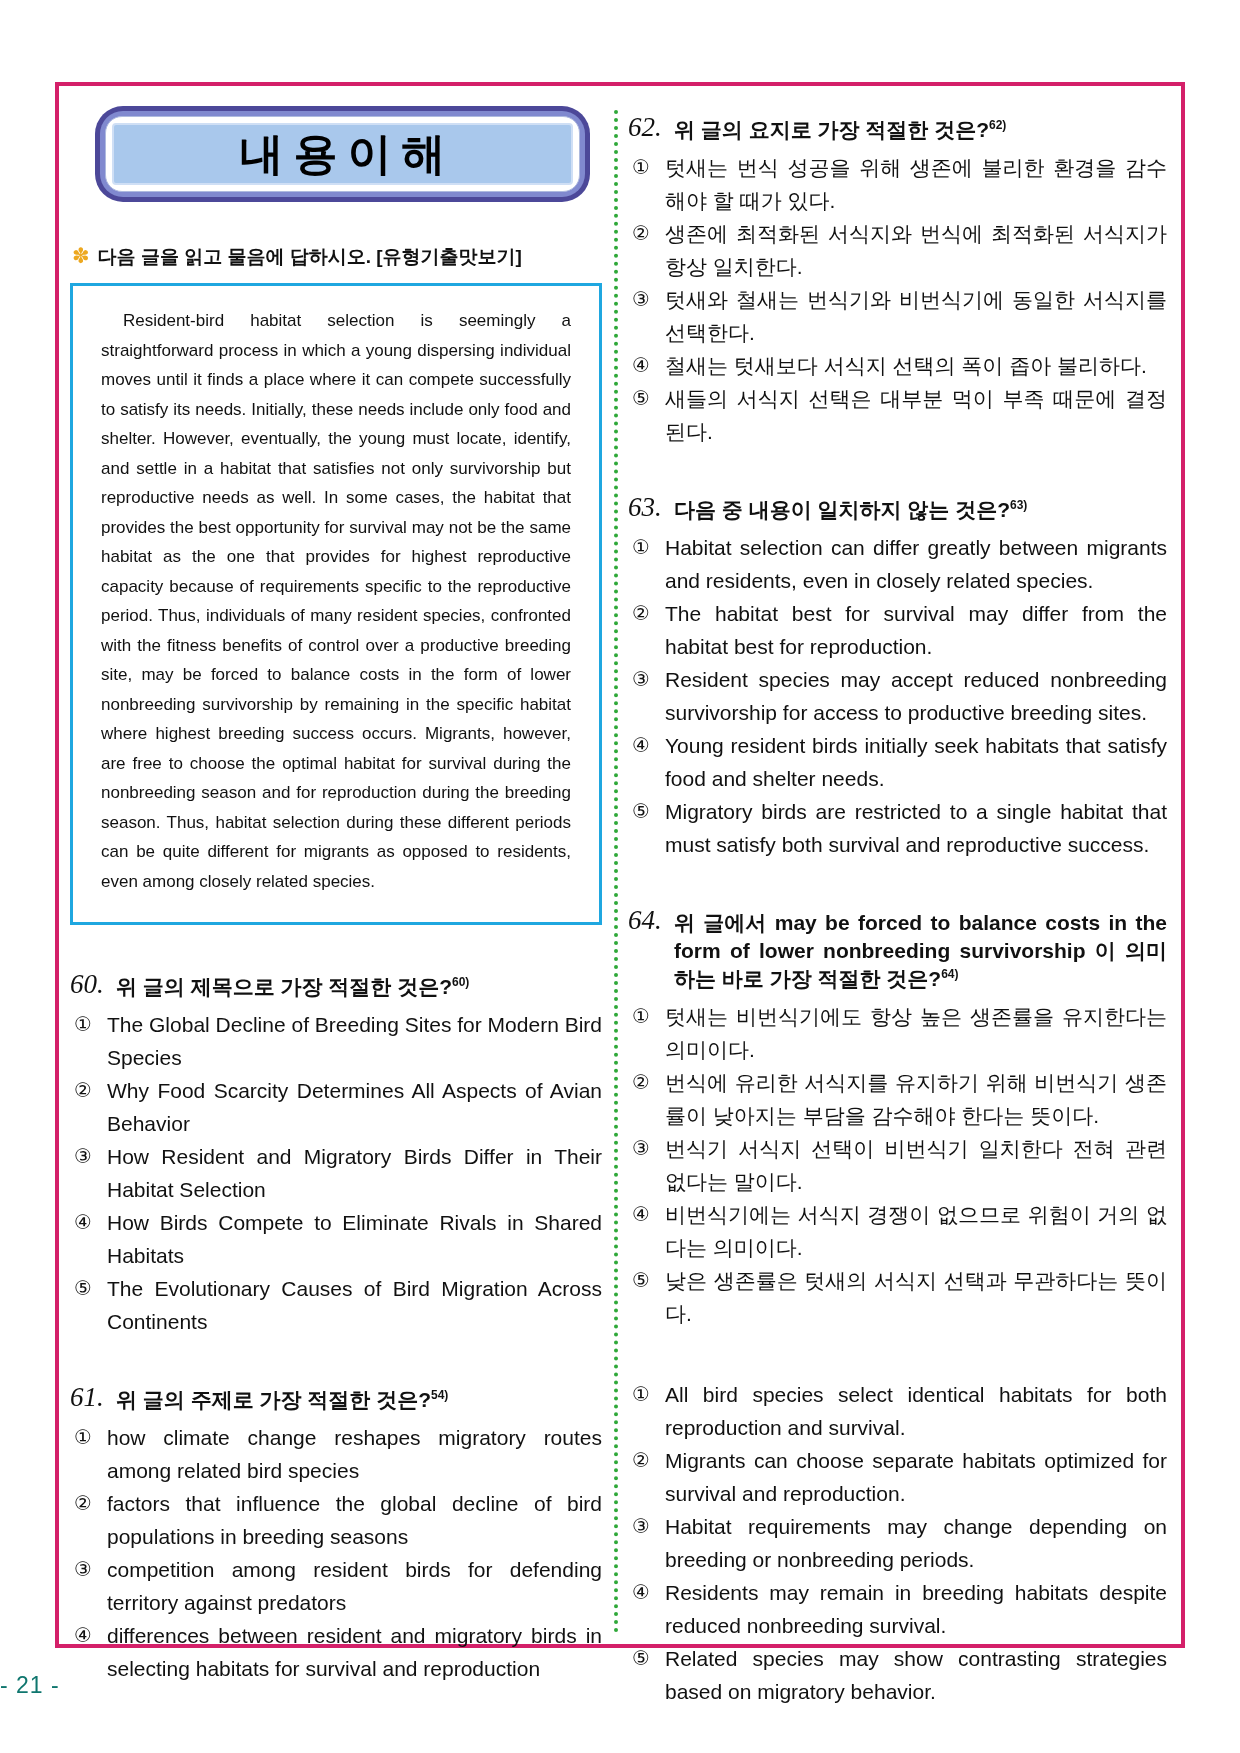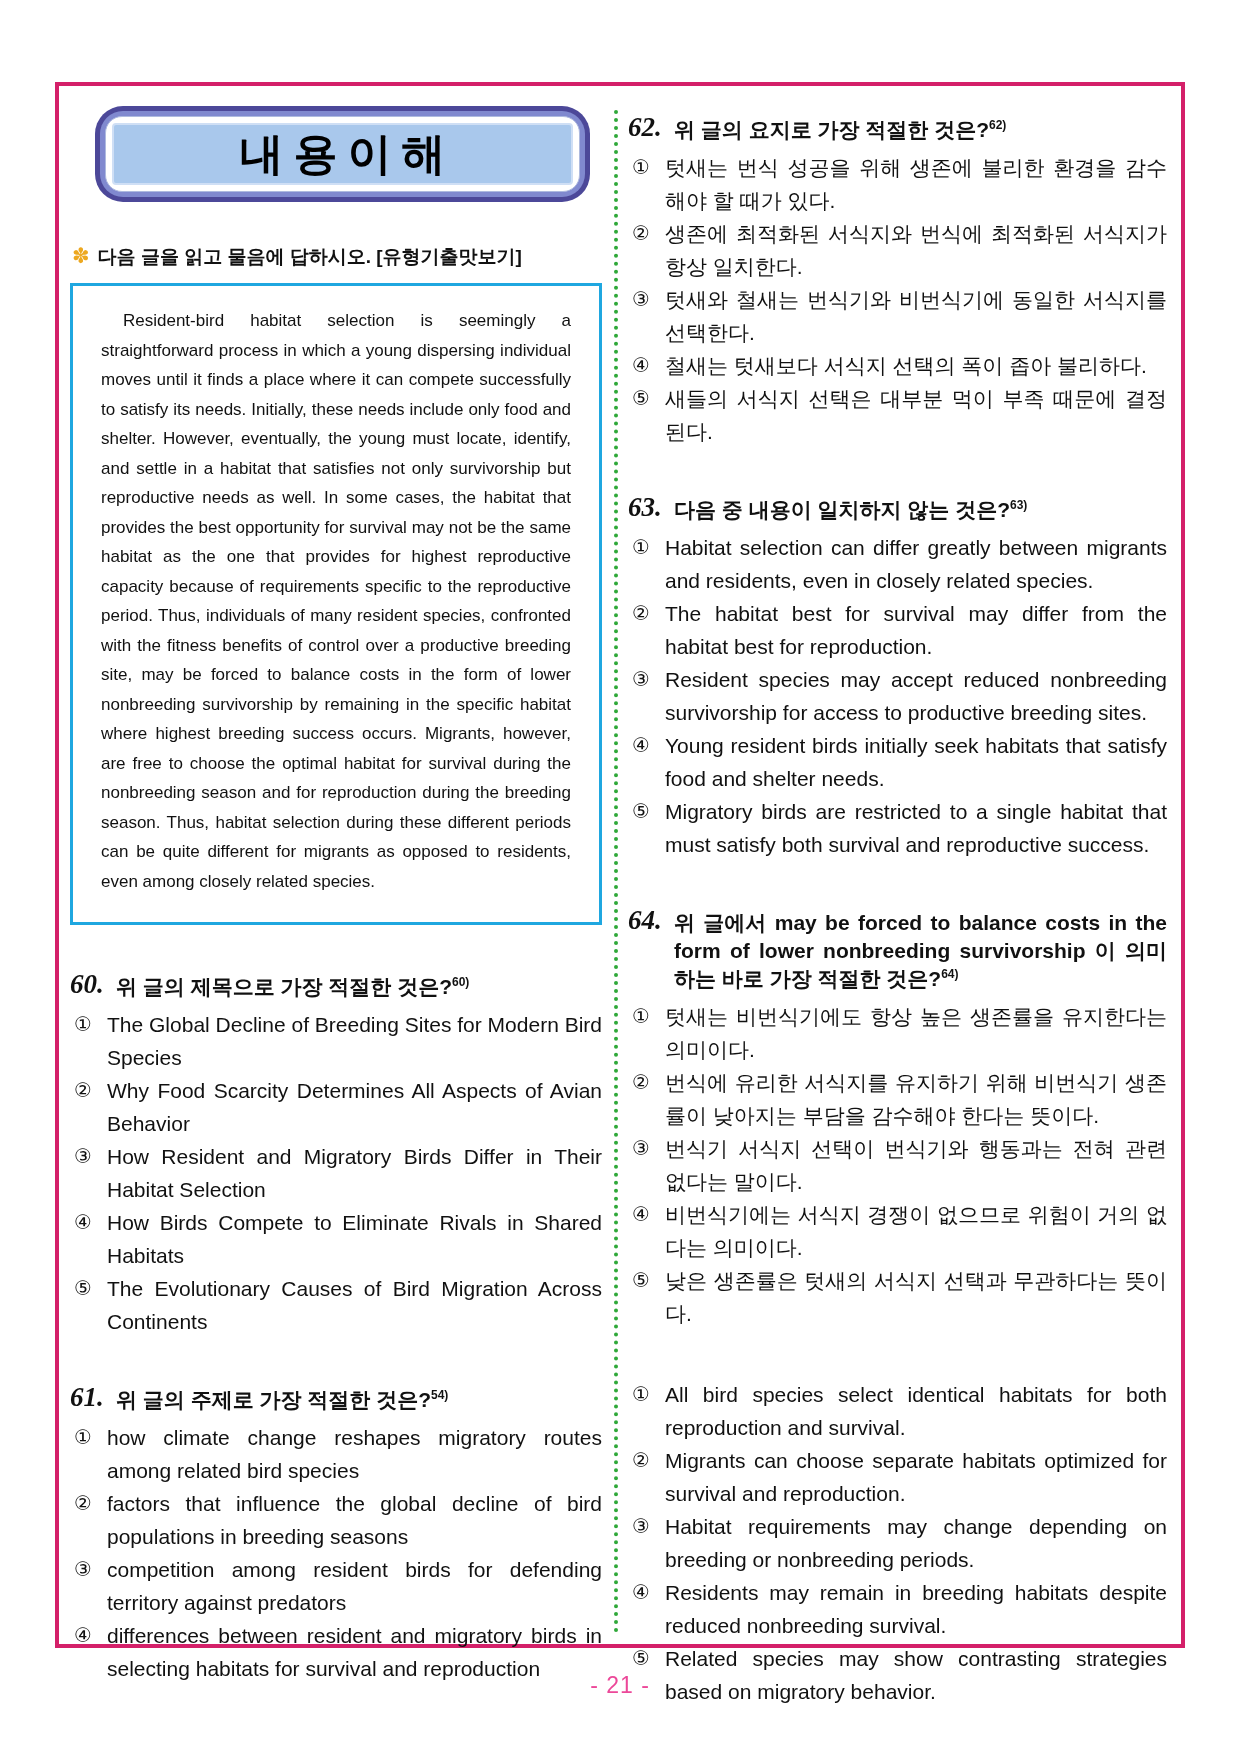--- a/index.html
+++ b/index.html
@@ -66,37 +66,37 @@
   .question{margin-top:48px;}
   .question.first-right{margin-top:4px;}
   .q-header{
     position:relative;margin:0;padding-left:46px;
     font-size:21px;font-weight:bold;line-height:28px;
     text-align:justify;
   }
   .q-num{
     position:absolute;left:0;top:-3px;
     font-family:"Liberation Serif","DejaVu Serif",serif;
-    font-style:italic;font-weight:bold;font-size:27px;
+    font-style:italic;font-weight:normal;font-size:27px;
   }
   .q-foot{
     font-size:12px;font-weight:bold;vertical-align:super;line-height:0;
   }
   .options{list-style:none;margin:7px 0 0 0;padding:0;}
   .option{
     position:relative;padding-left:37px;
     font-size:21px;line-height:33px;
     text-align:justify;
   }
   .marker{position:absolute;left:4px;top:0;font-size:20px;font-weight:normal;}
 
   
   .page-number{
     position:absolute;left:0;right:0;top:1672px;
-    text-align:center;font-size:23px;letter-spacing:1px;color:#ec4899;
+    font-size:23px;letter-spacing:1px;color:#0f766e;
   }
 </style>
 </head>
 <body>
 
 <div class="canvas">
   <div class="frame">
     <div class="content">
 
       <div class="col-left">
@@ -182,21 +182,21 @@
         </section>
 
         <section class="question">
           <h3 class="q-header">
             <span class="q-num">64.</span>
             <span>위 글에서 may be forced to balance costs in the form of lower nonbreeding survivorship 이 의미하는 바로 가장 적절한 것은?</span><sup class="q-foot">64)</sup>
           </h3>
           <ol class="options">
             <li class="option"><span class="marker">①</span><span>텃새는 비번식기에도 항상 높은 생존률을 유지한다는 의미이다.</span></li>
             <li class="option"><span class="marker">②</span><span>번식에 유리한 서식지를 유지하기 위해 비번식기 생존률이 낮아지는 부담을 감수해야 한다는 뜻이다.</span></li>
-            <li class="option"><span class="marker">③</span><span>번식기 서식지 선택이 번식기와 행동과는 전혀 관련 없다는 말이다.</span></li>
+            <li class="option"><span class="marker">③</span><span>번식기 서식지 선택이 비번식기 일치한다 전혀 관련 없다는 말이다.</span></li>
             <li class="option"><span class="marker">④</span><span>비번식기에는 서식지 경쟁이 없으므로 위험이 거의 없다는 의미이다.</span></li>
             <li class="option"><span class="marker">⑤</span><span>낮은 생존률은 텃새의 서식지 선택과 무관하다는 뜻이다.</span></li>
           </ol>
         </section>
 
         <section class="question">
           <ol class="options">
             <li class="option"><span class="marker">①</span><span>All bird species select identical habitats for both reproduction and survival.</span></li>
             <li class="option"><span class="marker">②</span><span>Migrants can choose separate habitats optimized for survival and reproduction.</span></li>
             <li class="option"><span class="marker">③</span><span>Habitat requirements may change depending on breeding or nonbreeding periods.</span></li>

